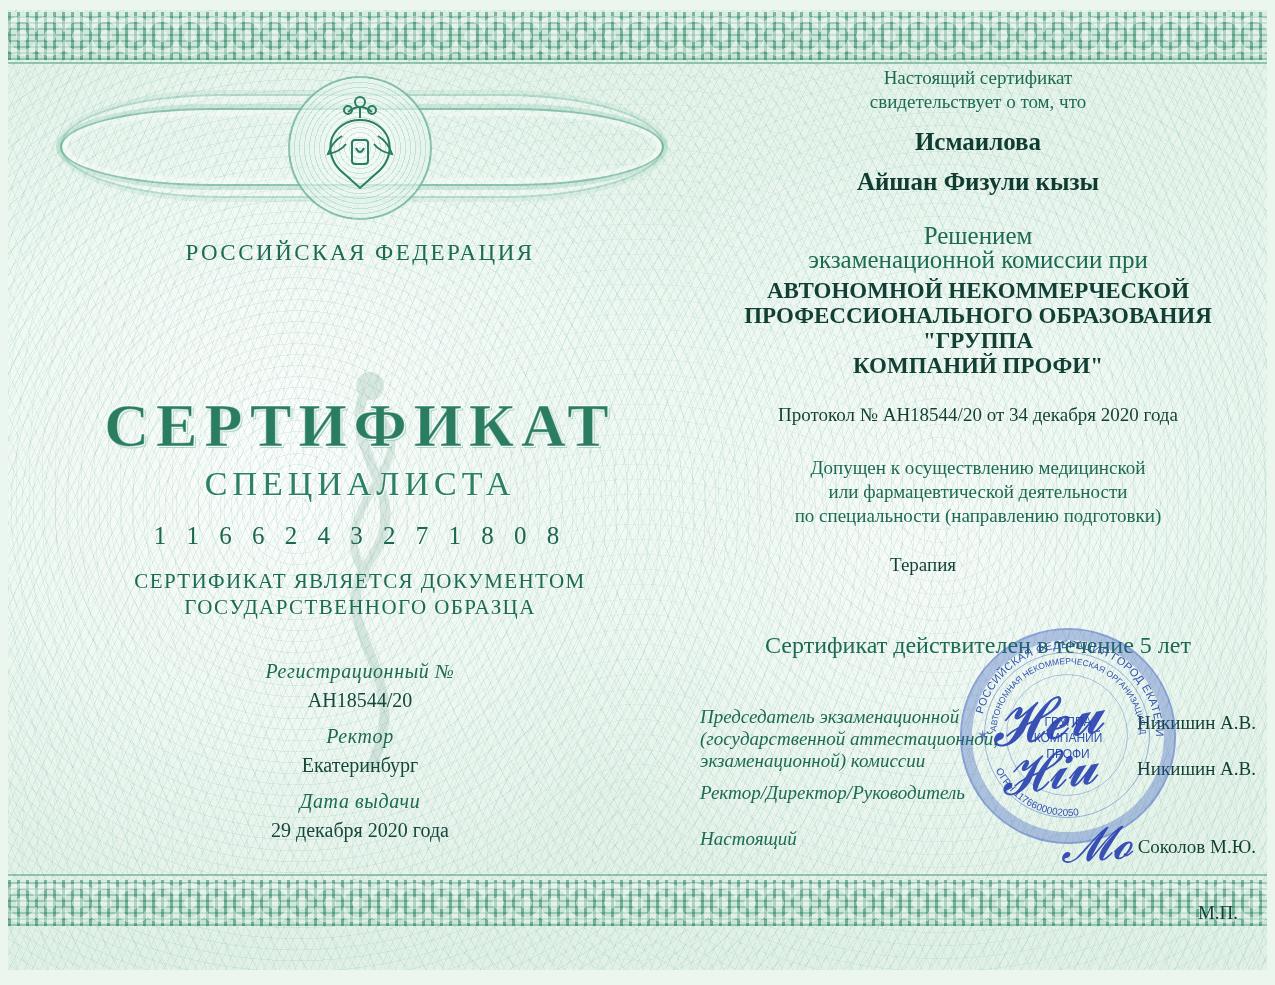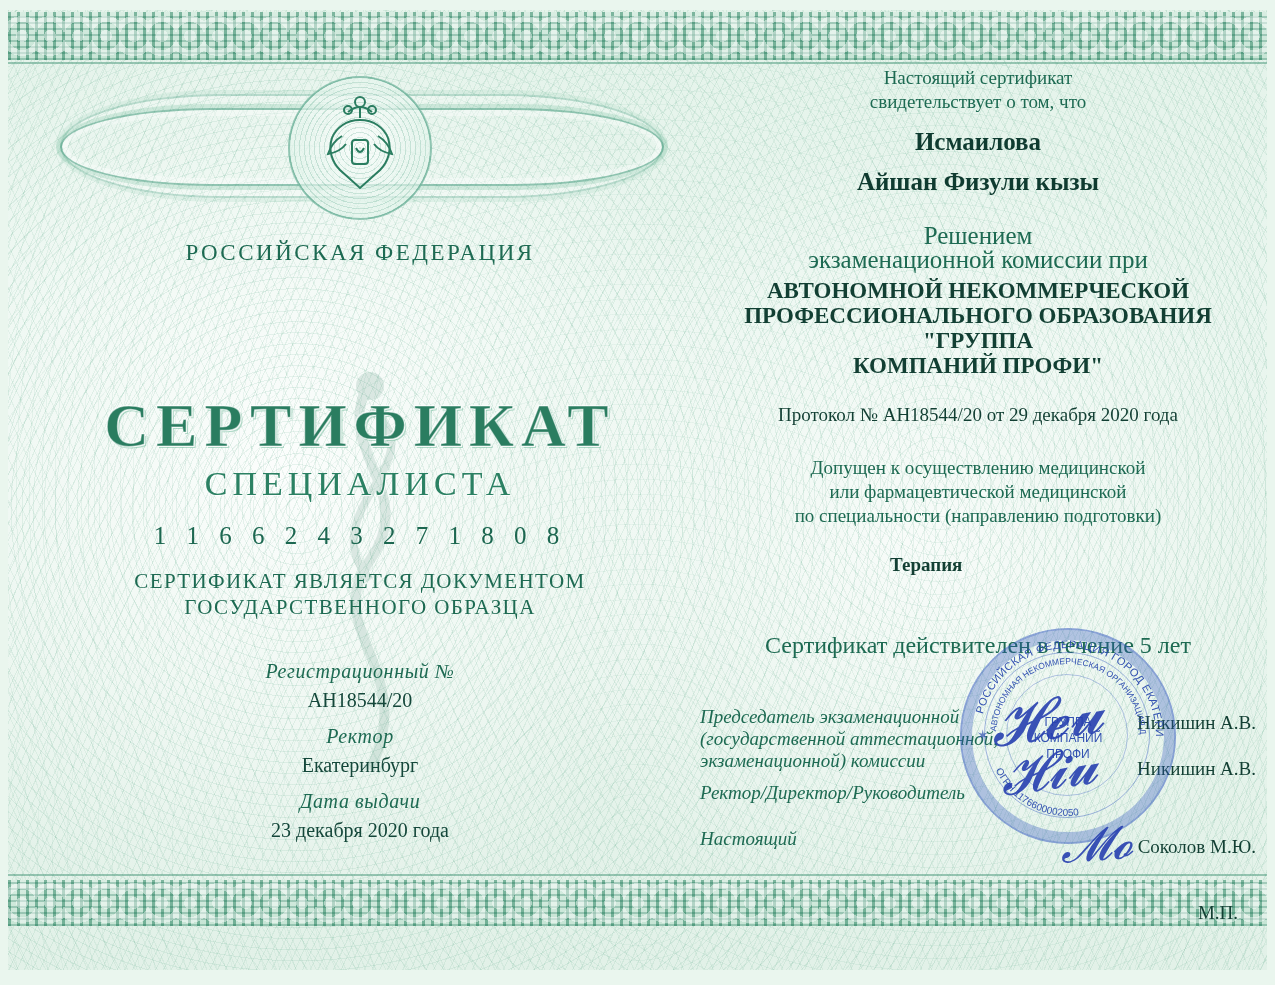--- a/index.html
+++ b/index.html
@@ -231,21 +231,21 @@
     text-align: center;
     margin-top: 30px;
     font-size: 19px;
     line-height: 24px;
     color: #1d6a52;
   }
   .r-spec {
     margin-top: 26px;
     margin-left: 190px;
     font-size: 19px;
-    font-weight: 700;
+    font-weight: 400;
     color: #123f33;
   }
   .r-valid {
     margin-top: 56px;
     text-align: center;
     font-size: 24px;
     color: #1d6a52;
   }
 
   .sig-block {
@@ -395,21 +395,21 @@
       <div class="val">АН18544/20</div>
     </div>
 
     <div class="field" style="top:665px">
       <div class="lbl">Ректор</div>
       <div class="val">Екатеринбург</div>
     </div>
 
     <div class="field" style="top:730px">
       <div class="lbl">Дата выдачи</div>
-      <div class="val">23 декабря 2020 года</div>
+      <div class="val">29 декабря 2020 года</div>
     </div>
   </div>
 
   <div class="right">
 
     <div class="r-intro">
       <div>Настоящий сертификат</div>
       <div>свидетельствует о том, что</div>
     </div>
 
@@ -420,25 +420,25 @@
       <div>Решением</div>
       <div>экзаменационной комиссии при</div>
     </div>
 
     <div class="r-org">
       <div>АВТОНОМНОЙ НЕКОММЕРЧЕСКОЙ</div>
       <div>ПРОФЕССИОНАЛЬНОГО ОБРАЗОВАНИЯ "ГРУППА</div>
       <div>КОМПАНИЙ ПРОФИ"</div>
     </div>
 
-    <div class="r-protocol">Протокол № АН18544/20 от 29 декабря 2020 года</div>
+    <div class="r-protocol">Протокол № АН18544/20 от 34 декабря 2020 года</div>
 
     <div class="r-allowed">
       <div>Допущен к осуществлению медицинской</div>
-      <div>или фармацевтической медицинской</div>
+      <div>или фармацевтической деятельности</div>
       <div>по специальности (направлению подготовки)</div>
     </div>
 
     <div class="r-spec">Терапия</div>
 
     <div class="r-valid">Сертификат действителен в течение 5 лет</div>
 
     <div class="sig-block">
       <div class="sig-row" style="height:70px">
         <div>Председатель экзаменационной</div>

